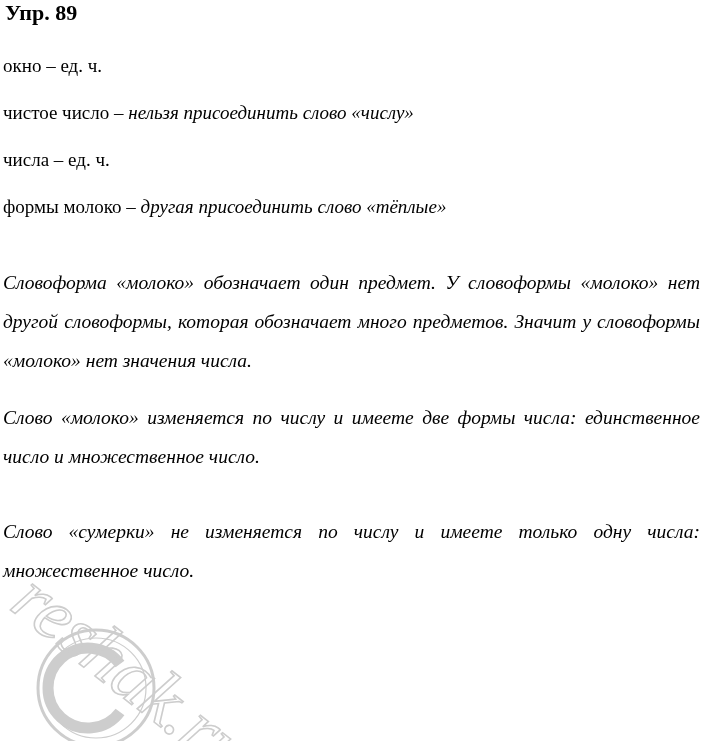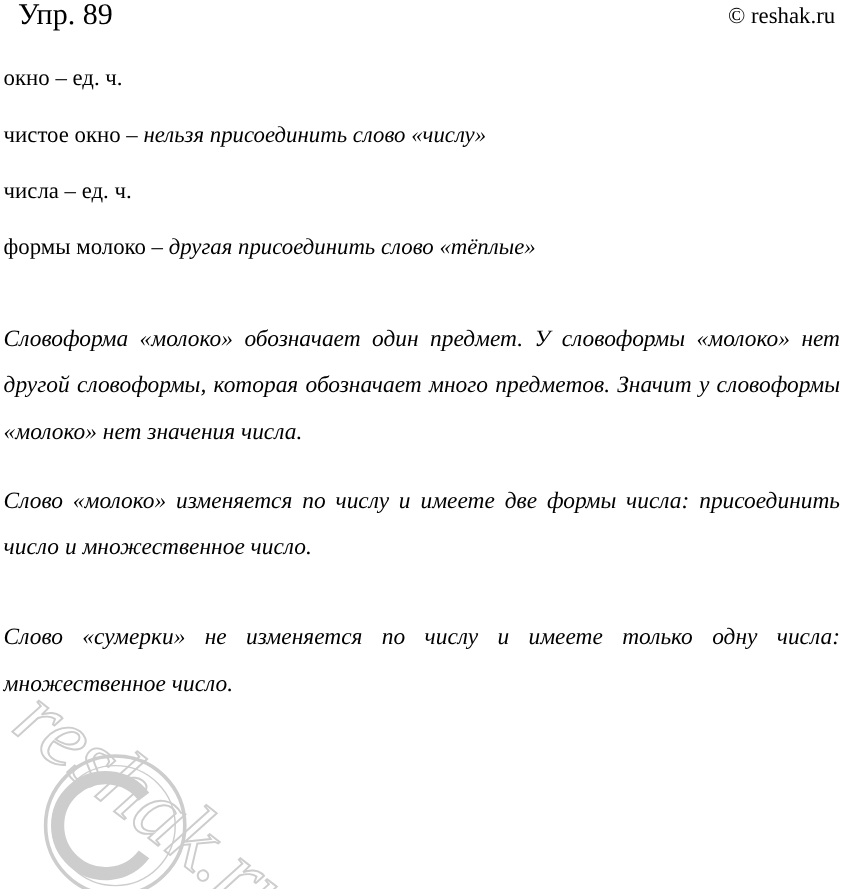--- a/index.html
+++ b/index.html
@@ -41,24 +41,24 @@
   }
 
   
   .header {
     position: relative;
     height: 28px;
     margin-bottom: 6px;
   }
   .ex-title {
     position: absolute;
-    left: 12px;
+    left: 2px;
     top: 0;
-    font-size: 25px;
-    font-weight: normal;
+    font-size: 22px;
+    font-weight: bold;
     line-height: 26px;
     letter-spacing: 0px;
   }
   .copyright {
     position: absolute;
     right: 3px;
     top: 2px;
     font-size: 19px;
     line-height: 24px;
     white-space: nowrap;
@@ -109,33 +109,32 @@
     </g>
 
     <text x="8" y="48" transform="rotate(38 8 48)" font-family="'Liberation Serif','DejaVu Serif',serif" font-size="74" font-style="italic" fill="none" stroke="#cdcdcd" stroke-width="1.6">reshak.ru</text>
   </svg>
 </div>
 
 <div class="page">
 
   <div class="header">
     <div class="ex-title">Упр. 89</div>
-    <div class="copyright">© reshak.ru</div>
   </div>
 
   <div class="sp-20"></div>
 
   <p class="entry">
     <span class="plain">окно – ед. ч.</span><span class="ital"></span>
   </p>
 
   <div class="sp-23"></div>
 
   <p class="entry">
-    <span class="plain">чистое окно – </span><span class="ital">нельзя присоединить слово «числу»</span>
+    <span class="plain">чистое число – </span><span class="ital">нельзя присоединить слово «числу»</span>
   </p>
 
   <div class="sp-23"></div>
 
   <p class="entry">
     <span class="plain">числа – ед. ч.</span><span class="ital"></span>
   </p>
 
   <div class="sp-23"></div>
 
@@ -145,21 +144,21 @@
 
   <div class="sp-26"></div>
 
 
   <div class="sp-18"></div>
 
   <p class="para last-justify">Словоформа «молоко» обозначает один предмет. У словоформы «молоко» нет другой словоформы, которая обозначает много предметов. Значит у словоформы «молоко» нет значения числа.</p>
 
   <div class="sp-18"></div>
 
-  <p class="para last-justify">Слово «молоко» изменяется по числу и имеете две формы числа: присоединить число и множественное число.</p>
+  <p class="para last-justify">Слово «молоко» изменяется по числу и имеете две формы числа: единственное число и множественное число.</p>
 
   <div class="sp-18"></div>
 
 
   <div class="sp-18"></div>
 
   <p class="para last-justify">Слово «сумерки» не изменяется по числу и имеете только одну числа: множественное число.</p>
 
 </div>
 

